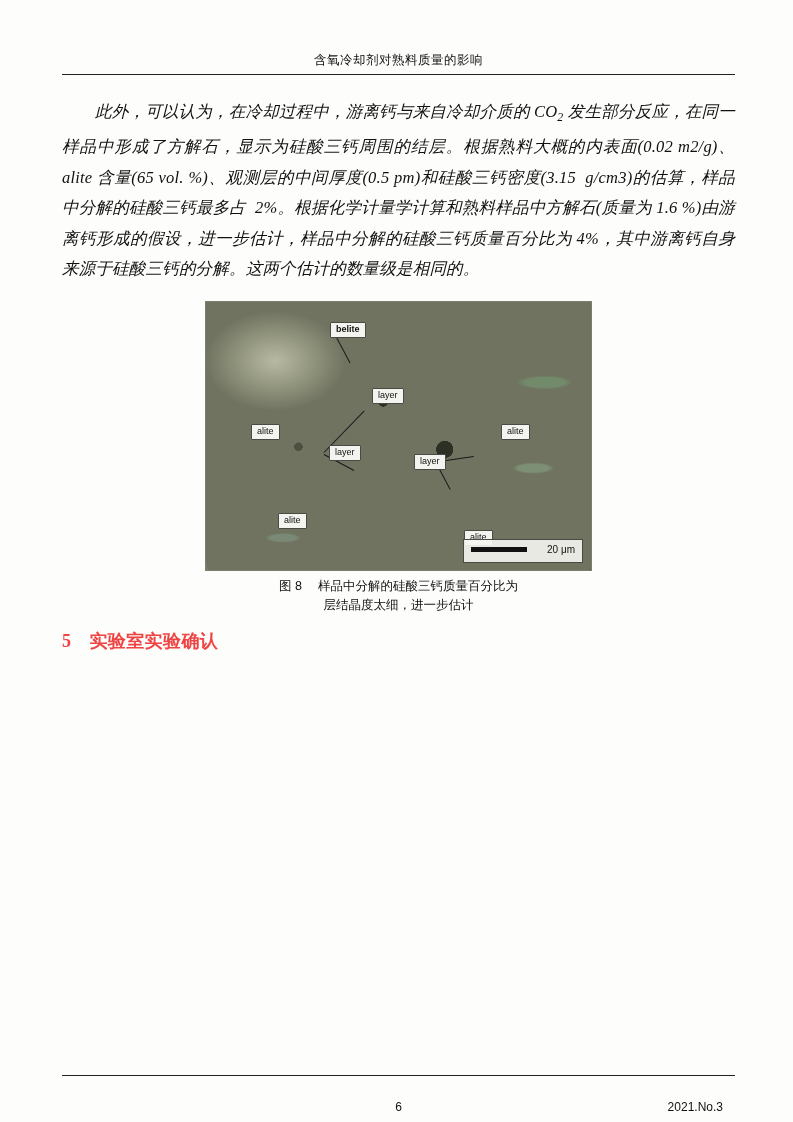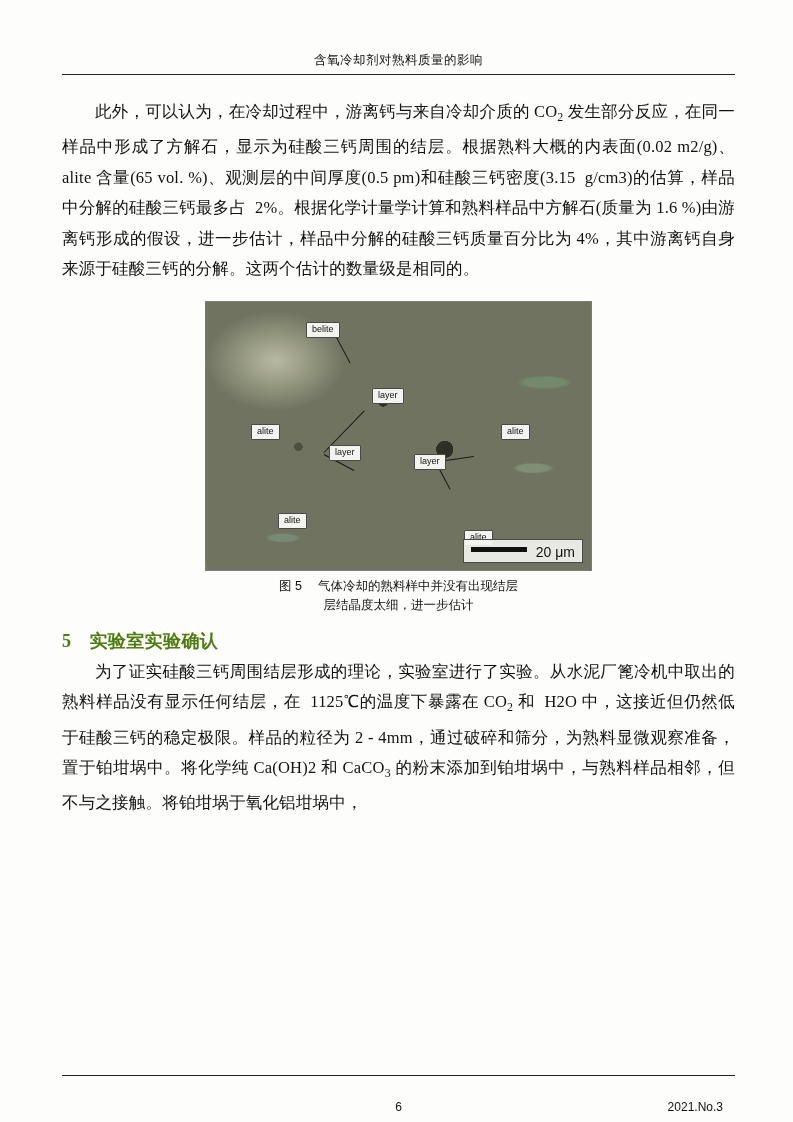--- a/index.html
+++ b/index.html
@@ -122,36 +122,36 @@
     top: 7px;
     width: 56px;
     height: 5px;
     background: #111;
   }
   .scalebar .txt {
     position: absolute;
     right: 7px;
     top: 4px;
     font-family: "Liberation Sans", sans-serif;
-    font-size: 14px;
+    font-size: 10px;
     color: #111;
   }
   .fig-caption {
     font-family: "Liberation Sans", sans-serif;
     font-size: 12.5px;
     line-height: 19px;
     color: #111;
     text-align: center;
     margin-top: 6px;
   }
   .fig-caption .sp { display: inline-block; width: 16px; }
   .section-head {
     font-size: 18px;
     font-weight: bold;
-    color: #4d7c0f;
+    color: #ef4444;
     margin: 14px 0 4px 0;
     letter-spacing: 0.4px;
   }
   .section-head .num { margin-right: 18px; }
   .footer-rule {
     position: absolute;
     left: 62px;
     right: 58px;
     bottom: 46px;
     border-top: 1.2px solid #222;
@@ -167,39 +167,39 @@
   }
   .footer .pageno {
     position: absolute;
     left: 50%;
     transform: translateX(-50%);
   }
   .footer .issue {
     position: absolute;
     right: 12px;
   }
-  .para { margin-bottom: 0; }
+  .para { margin-bottom: 0; font-style: italic; }
 </style>
 </head>
 <body>
 
 <div class="page">
   <div class="page-inner">
 
     <div class="header">含氧冷却剂对熟料质量的影响</div>
     <div class="header-rule"></div>
 
     <div class="body-text para indent">
       此外，可以认为，在冷却过程中，游离钙与来自冷却介质的 CO<span class="sub">2</span> 发生部分反应，在同一样品中形成了方解石，显示为硅酸三钙周围的结层。根据熟料大概的内表面(0.02 m2/g)、alite 含量(65 vol. %)、观测层的中间厚度(0.5 pm)和硅酸三钙密度(3.15&nbsp; g/cm3)的估算，样品中分解的硅酸三钙最多占&nbsp; 2%。根据化学计量学计算和熟料样品中方解石(质量为 1.6 %)由游离钙形成的假设，进一步估计，样品中分解的硅酸三钙质量百分比为 4%，其中游离钙自身来源于硅酸三钙的分解。这两个估计的数量级是相同的。
     </div>
 
     <div class="fig-wrap">
       <div class="fig-img">
 
-        <div class="fig-label" style="left:100px; top:20px;">belite</div>
+        <div class="fig-label" style="left:124px; top:20px;font-weight:bold;">belite</div>
         <div class="leader" style="left:130px; top:34px; width:30px; transform: rotate(62deg);"></div>
 
         <div class="fig-label" style="left:166px; top:86px;">layer</div>
 
         <div class="fig-label" style="left:45px; top:122px;">alite</div>
         <div class="fig-label" style="left:295px; top:122px;">alite</div>
 
         <div class="fig-label" style="left:72px; top:211px;">alite</div>
         <div class="fig-label" style="left:258px; top:228px;">alite</div>
 
@@ -211,33 +211,30 @@
         <div class="leader" style="left:232px; top:164px; width:26px; transform: rotate(62deg);"></div>
         <div class="leader" style="left:240px; top:158px; width:28px; transform: rotate(-8deg);"></div>
 
         <div class="scalebar">
           <div class="bar"></div>
           <div class="txt">20 μm</div>
         </div>
       </div>
 
       <div class="fig-caption">
-        <span>图 5</span><span class="sp"></span><span>气体冷却的熟料样中并没有出现结层</span><br>
+        <span>图 8</span><span class="sp"></span><span>样品中分解的硅酸三钙质量百分比为</span><br>
         <span>层结晶度太细，进一步估计</span>
       </div>
     </div>
 
 
     <div class="section-head">
       <span class="num">5</span><span>实验室实验确认</span>
     </div>
 
-    <div class="body-text para indent">
-      为了证实硅酸三钙周围结层形成的理论，实验室进行了实验。从水泥厂篦冷机中取出的熟料样品没有显示任何结层，在&nbsp; 1125℃的温度下暴露在 CO<span class="sub">2</span> 和&nbsp; H2O 中，这接近但仍然低于硅酸三钙的稳定极限。样品的粒径为 2 - 4mm，通过破碎和筛分，为熟料显微观察准备，置于铂坩埚中。将化学纯 Ca(OH)2 和 CaCO<span class="sub">3</span> 的粉末添加到铂坩埚中，与熟料样品相邻，但不与之接触。将铂坩埚于氧化铝坩埚中，
-    </div>
 
   </div>
 
   <div class="footer-rule"></div>
   <div class="footer">
     <span class="pageno">6</span>
     <span class="issue">2021.No.3</span>
   </div>
 </div>
 

